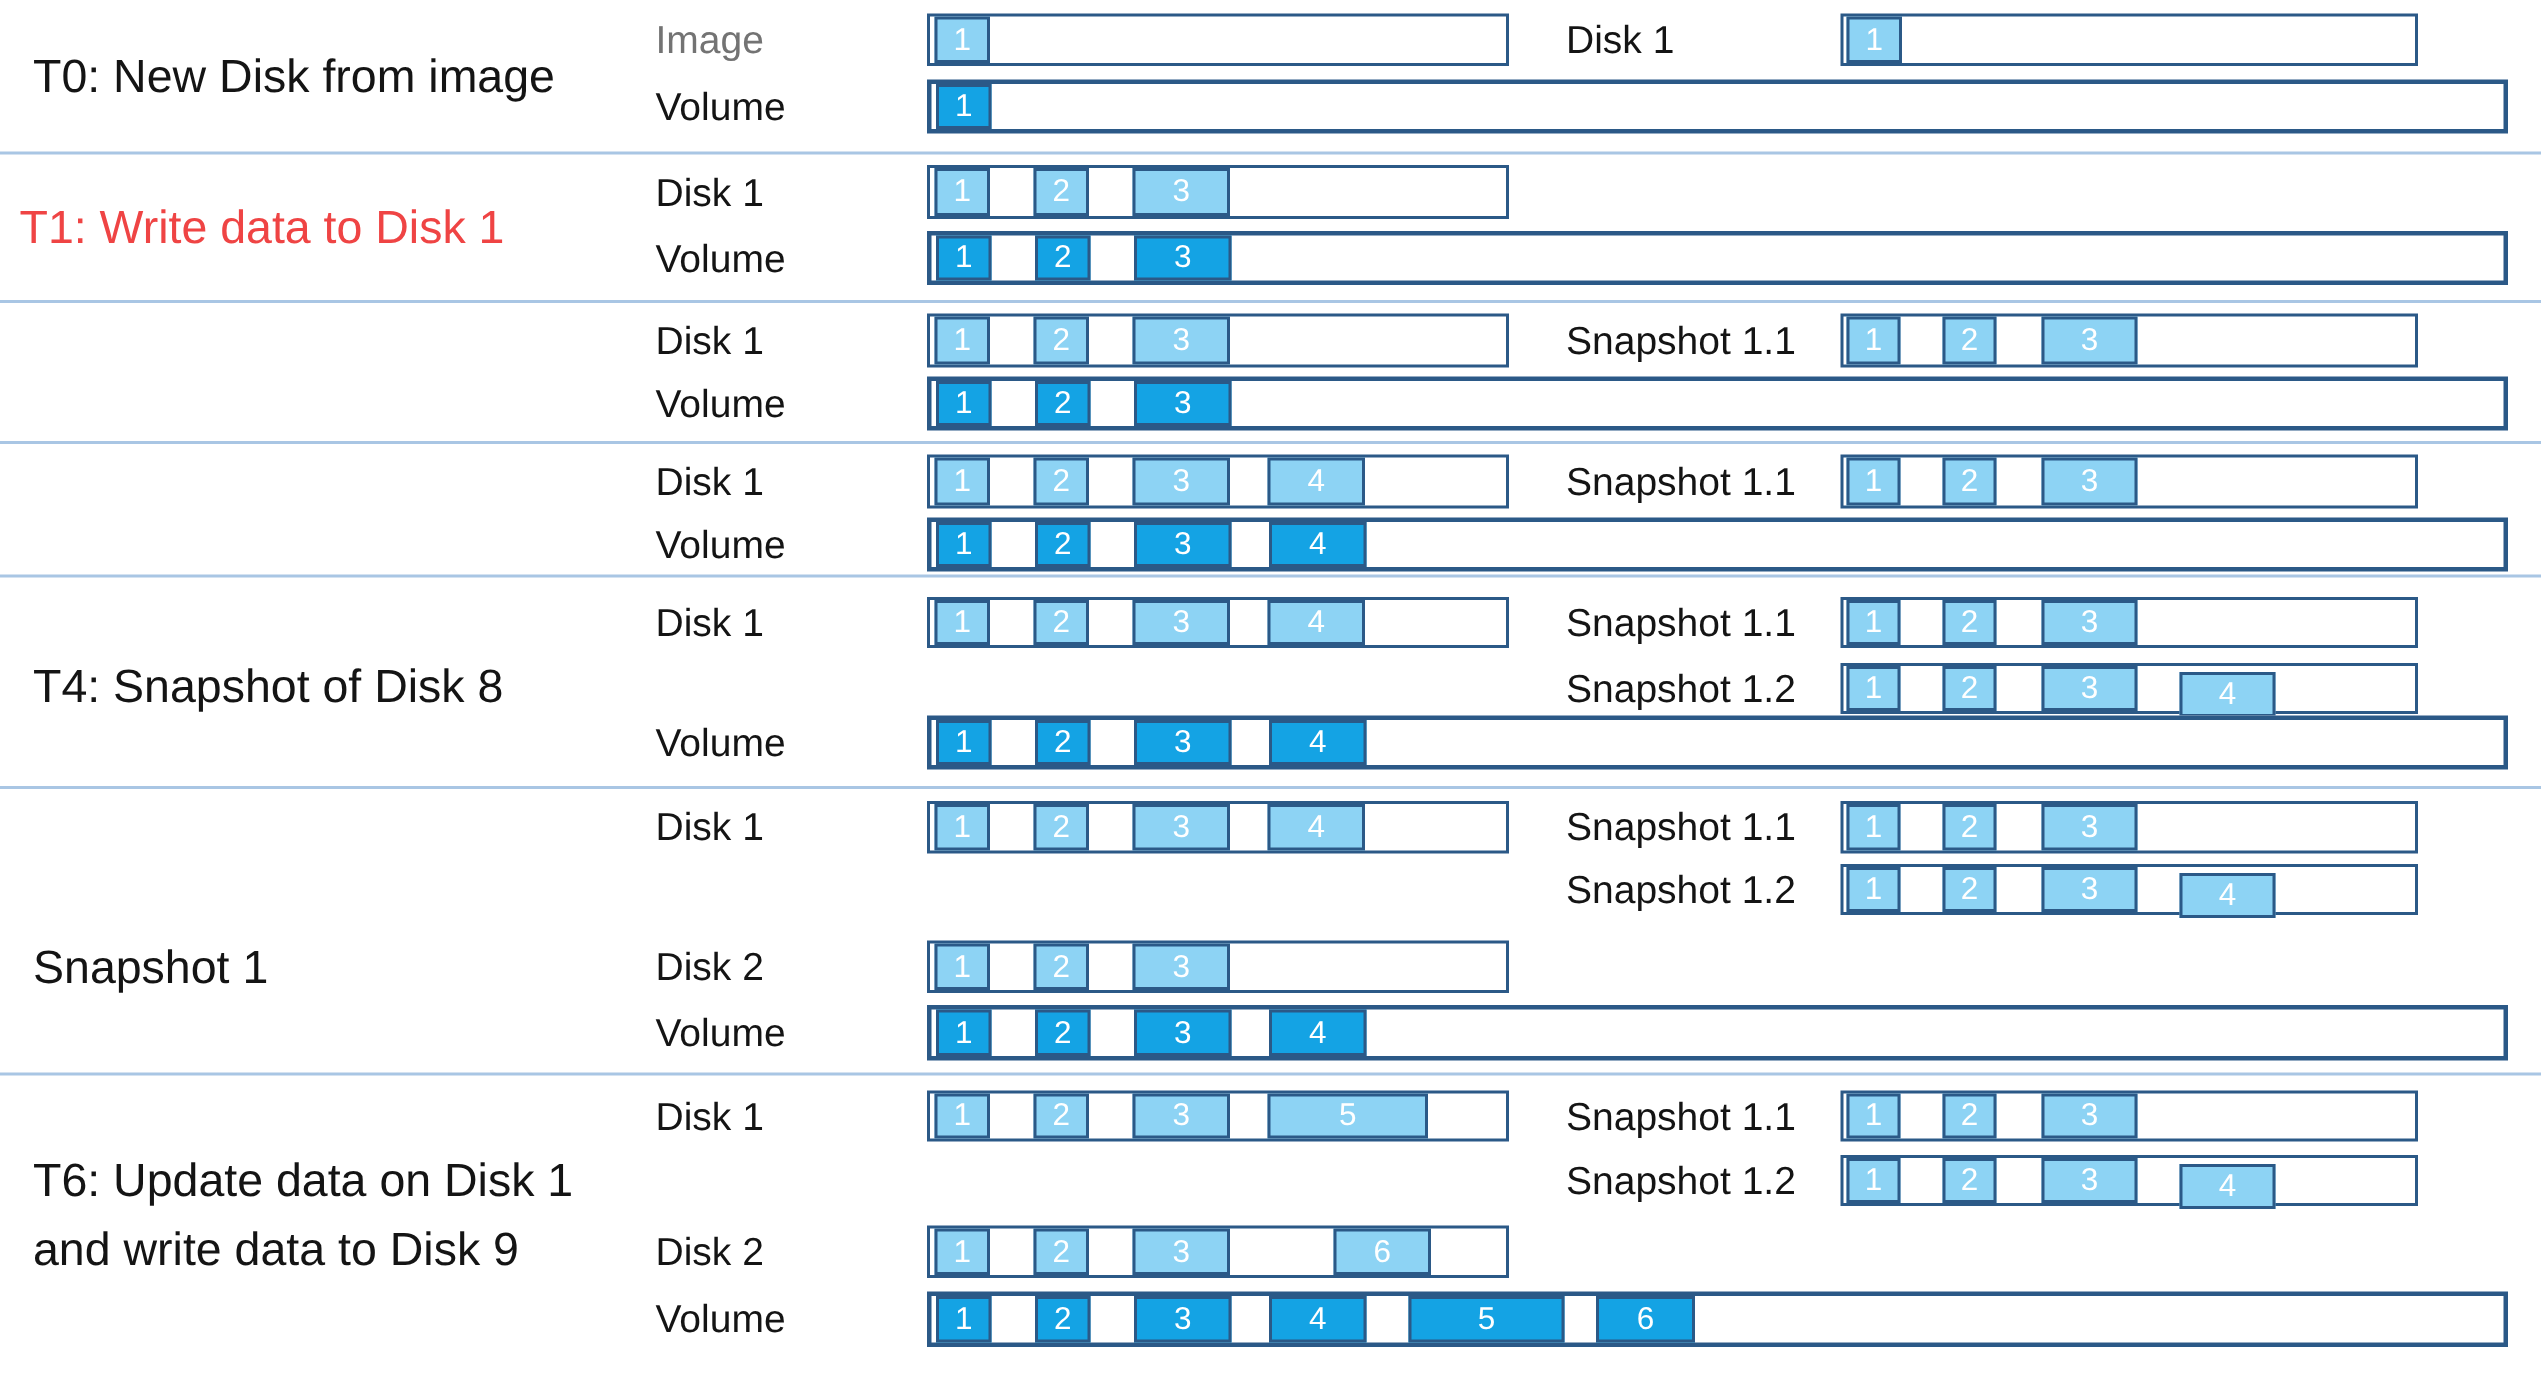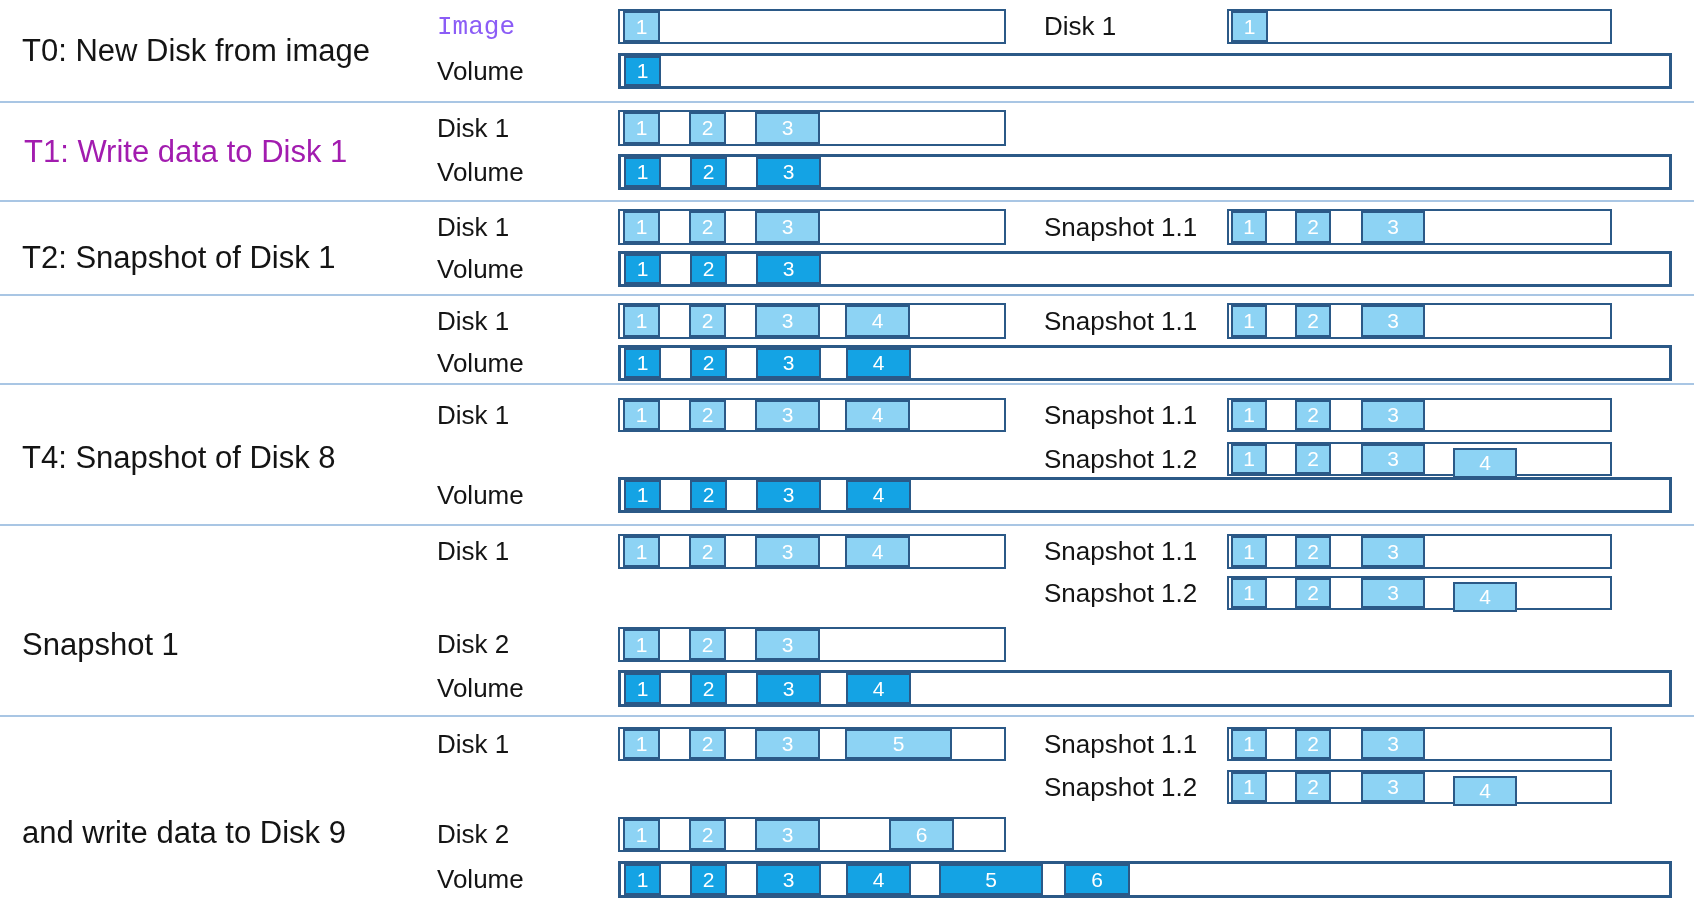--- a/index.html
+++ b/index.html
@@ -25,46 +25,45 @@
 <body>
 
 <div id="diagram">
     <div class="divider" style="top: 101px; background: rgb(169, 198, 228);"></div>
     <div class="divider" style="top: 200px; background: rgb(169, 198, 228);"></div>
     <div class="divider" style="top: 294px; background: rgb(169, 198, 228);"></div>
     <div class="divider" style="top: 383px; background: rgb(169, 198, 228);"></div>
     <div class="divider" style="top: 524px; background: rgb(169, 198, 228);"></div>
     <div class="divider" style="top: 715px; background: rgb(169, 198, 228);"></div>
     <div class="title" style="top: 33px; left: 22px; color: rgb(20, 20, 20);">T0: New Disk from image</div>
-    <div class="rowlabel" style="left: 437px; top: 9px; height: 35px; color: #8b5cf6; font-family: Liberation Mono, monospace;">Image</div>
+    <div class="rowlabel" style="left: 437px; top: 9px; height: 35px; color: #737373;">Image</div>
     <div class="bar" style="left: 618px; top: 9px; width: 388px; height: 35px; border-color: rgb(43, 89, 135);">
       <div class="block" style="left: 3px; width: 37px; border-color: rgb(43, 89, 135); background: rgb(141, 211, 244); color: rgb(255, 255, 255);">1</div>
     </div>
     <div class="rowlabel" style="left: 1044px; top: 9px; height: 35px; color: rgb(20, 20, 20);">Disk 1</div>
     <div class="bar" style="left: 1227px; top: 9px; width: 385px; height: 35px; border-color: rgb(43, 89, 135);">
       <div class="block" style="left: 2px; width: 37px; border-color: rgb(43, 89, 135); background: rgb(141, 211, 244); color: rgb(255, 255, 255);">1</div>
     </div>
     <div class="rowlabel" style="left: 437px; top: 53px; height: 36px; color: rgb(20, 20, 20);">Volume</div>
     <div class="bar volume" style="left: 618px; top: 53px; width: 1054px; height: 36px; border-color: rgb(43, 89, 135);">
       <div class="block" style="left: 3px; width: 37px; border-color: rgb(43, 89, 135); background: rgb(20, 163, 228); color: rgb(255, 255, 255);">1</div>
     </div>
-    <div class="title" style="top: 134px; left: 24px; color: #a21caf;">T1: Write data to Disk 1</div>
+    <div class="title" style="top: 134px; left: 13px; color: #ef4444;">T1: Write data to Disk 1</div>
     <div class="rowlabel" style="left: 437px; top: 110px; height: 36px; color: rgb(20, 20, 20);">Disk 1</div>
     <div class="bar" style="left: 618px; top: 110px; width: 388px; height: 36px; border-color: rgb(43, 89, 135);">
       <div class="block" style="left: 3px; width: 37px; border-color: rgb(43, 89, 135); background: rgb(141, 211, 244); color: rgb(255, 255, 255);">1</div>
       <div class="block" style="left: 69px; width: 37px; border-color: rgb(43, 89, 135); background: rgb(141, 211, 244); color: rgb(255, 255, 255);">2</div>
       <div class="block" style="left: 135px; width: 65px; border-color: rgb(43, 89, 135); background: rgb(141, 211, 244); color: rgb(255, 255, 255);">3</div>
     </div>
     <div class="rowlabel" style="left: 437px; top: 154px; height: 36px; color: rgb(20, 20, 20);">Volume</div>
     <div class="bar volume" style="left: 618px; top: 154px; width: 1054px; height: 36px; border-color: rgb(43, 89, 135);">
       <div class="block" style="left: 3px; width: 37px; border-color: rgb(43, 89, 135); background: rgb(20, 163, 228); color: rgb(255, 255, 255);">1</div>
       <div class="block" style="left: 69px; width: 37px; border-color: rgb(43, 89, 135); background: rgb(20, 163, 228); color: rgb(255, 255, 255);">2</div>
       <div class="block" style="left: 135px; width: 65px; border-color: rgb(43, 89, 135); background: rgb(20, 163, 228); color: rgb(255, 255, 255);">3</div>
     </div>
-    <div class="title" style="top: 240px; left: 22px; color: rgb(20, 20, 20);">T2: Snapshot of Disk 1</div>
     <div class="rowlabel" style="left: 437px; top: 209px; height: 36px; color: rgb(20, 20, 20);">Disk 1</div>
     <div class="bar" style="left: 618px; top: 209px; width: 388px; height: 36px; border-color: rgb(43, 89, 135);">
       <div class="block" style="left: 3px; width: 37px; border-color: rgb(43, 89, 135); background: rgb(141, 211, 244); color: rgb(255, 255, 255);">1</div>
       <div class="block" style="left: 69px; width: 37px; border-color: rgb(43, 89, 135); background: rgb(141, 211, 244); color: rgb(255, 255, 255);">2</div>
       <div class="block" style="left: 135px; width: 65px; border-color: rgb(43, 89, 135); background: rgb(141, 211, 244); color: rgb(255, 255, 255);">3</div>
     </div>
     <div class="rowlabel" style="left: 1044px; top: 209px; height: 36px; color: rgb(20, 20, 20);">Snapshot 1.1</div>
     <div class="bar" style="left: 1227px; top: 209px; width: 385px; height: 36px; border-color: rgb(43, 89, 135);">
       <div class="block" style="left: 2px; width: 36px; border-color: rgb(43, 89, 135); background: rgb(141, 211, 244); color: rgb(255, 255, 255);">1</div>
       <div class="block" style="left: 66px; width: 36px; border-color: rgb(43, 89, 135); background: rgb(141, 211, 244); color: rgb(255, 255, 255);">2</div>
@@ -151,20 +150,21 @@
       <div class="block" style="left: 69px; width: 37px; border-color: rgb(43, 89, 135); background: rgb(141, 211, 244); color: rgb(255, 255, 255);">2</div>
       <div class="block" style="left: 135px; width: 65px; border-color: rgb(43, 89, 135); background: rgb(141, 211, 244); color: rgb(255, 255, 255);">3</div>
     </div>
     <div class="rowlabel" style="left: 437px; top: 670px; height: 37px; color: rgb(20, 20, 20);">Volume</div>
     <div class="bar volume" style="left: 618px; top: 670px; width: 1054px; height: 37px; border-color: rgb(43, 89, 135);">
       <div class="block" style="left: 3px; width: 37px; border-color: rgb(43, 89, 135); background: rgb(20, 163, 228); color: rgb(255, 255, 255);">1</div>
       <div class="block" style="left: 69px; width: 37px; border-color: rgb(43, 89, 135); background: rgb(20, 163, 228); color: rgb(255, 255, 255);">2</div>
       <div class="block" style="left: 135px; width: 65px; border-color: rgb(43, 89, 135); background: rgb(20, 163, 228); color: rgb(255, 255, 255);">3</div>
       <div class="block" style="left: 225px; width: 65px; border-color: rgb(43, 89, 135); background: rgb(20, 163, 228); color: rgb(255, 255, 255);">4</div>
     </div>
+    <div class="title" style="top: 769px; left: 22px; color: rgb(20, 20, 20);">T6: Update data on Disk 1</div>
     <div class="title" style="top: 815px; left: 22px; color: rgb(20, 20, 20);">and write data to Disk 9</div>
     <div class="rowlabel" style="left: 437px; top: 727px; height: 34px; color: rgb(20, 20, 20);">Disk 1</div>
     <div class="bar" style="left: 618px; top: 727px; width: 388px; height: 34px; border-color: rgb(43, 89, 135);">
       <div class="block" style="left: 3px; width: 37px; border-color: rgb(43, 89, 135); background: rgb(141, 211, 244); color: rgb(255, 255, 255);">1</div>
       <div class="block" style="left: 69px; width: 37px; border-color: rgb(43, 89, 135); background: rgb(141, 211, 244); color: rgb(255, 255, 255);">2</div>
       <div class="block" style="left: 135px; width: 65px; border-color: rgb(43, 89, 135); background: rgb(141, 211, 244); color: rgb(255, 255, 255);">3</div>
       <div class="block" style="left: 225px; width: 107px; border-color: rgb(43, 89, 135); background: rgb(141, 211, 244); color: rgb(255, 255, 255);">5</div>
     </div>
     <div class="rowlabel" style="left: 1044px; top: 727px; height: 34px; color: rgb(20, 20, 20);">Snapshot 1.1</div>
     <div class="bar" style="left: 1227px; top: 727px; width: 385px; height: 34px; border-color: rgb(43, 89, 135);">

